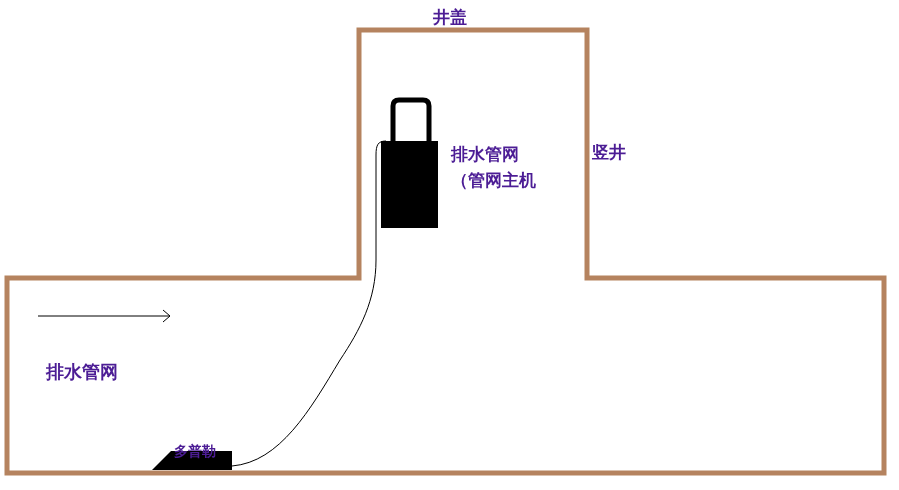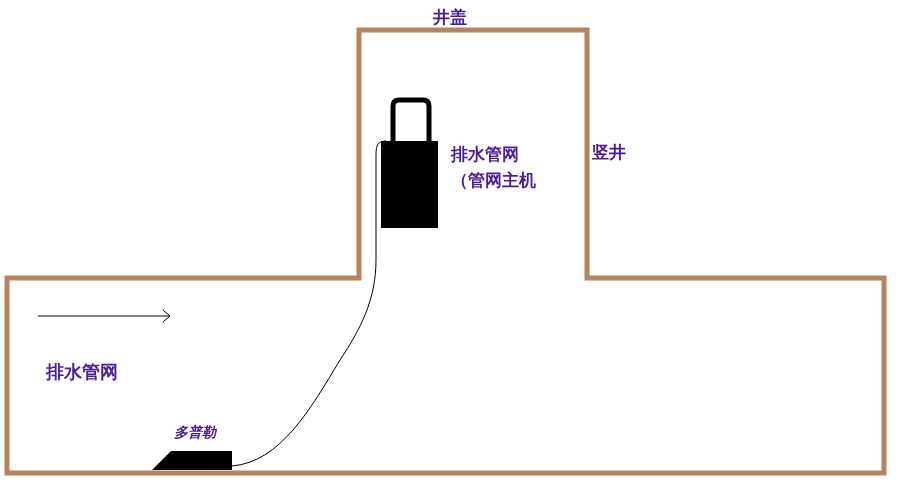--- a/index.html
+++ b/index.html
@@ -5,21 +5,21 @@
     html, body { margin: 0; padding: 0; background: #ffffff; }
     body { width: 899px; height: 490px; position: relative; overflow: hidden;
            font-family: "DejaVu Sans", sans-serif; }
     svg.diagram { position: absolute; left: 0; top: 0; }
     .lbl { position: absolute; color: #4c1d95; font-weight: bold; white-space: nowrap;
            font-family: "DejaVu Sans", sans-serif; }
     .l-cover { left: 433px; top: 6px; font-size: 17px; }
     .l-shaft { left: 592px; top: 141px; font-size: 17px; }
     .l-host { left: 451px; top: 141px; font-size: 17px; line-height: 26px; }
     .l-pipe { left: 46px; top: 360px; font-size: 18px; }
-    .l-doppler { left: 174px; top: 424px; font-size: 14px; font-style: italic; }
+    .l-doppler { left: 174px; top: 443px; font-size: 14px; }
   </style>
 </head>
 <body>
 
 <svg class="diagram" width="899" height="490" viewBox="0 0 899 490">
 
   <path d="M 359 278 L 359 30 L 587 30 L 587 278 L 884 278 L 884 473 L 7 473 L 7 278 Z" fill="none" stroke="#b5835f" stroke-width="5"></path>
 
   <g>
     <line x1="38" y1="316" x2="170" y2="316" stroke="#000" stroke-width="1"></line>

